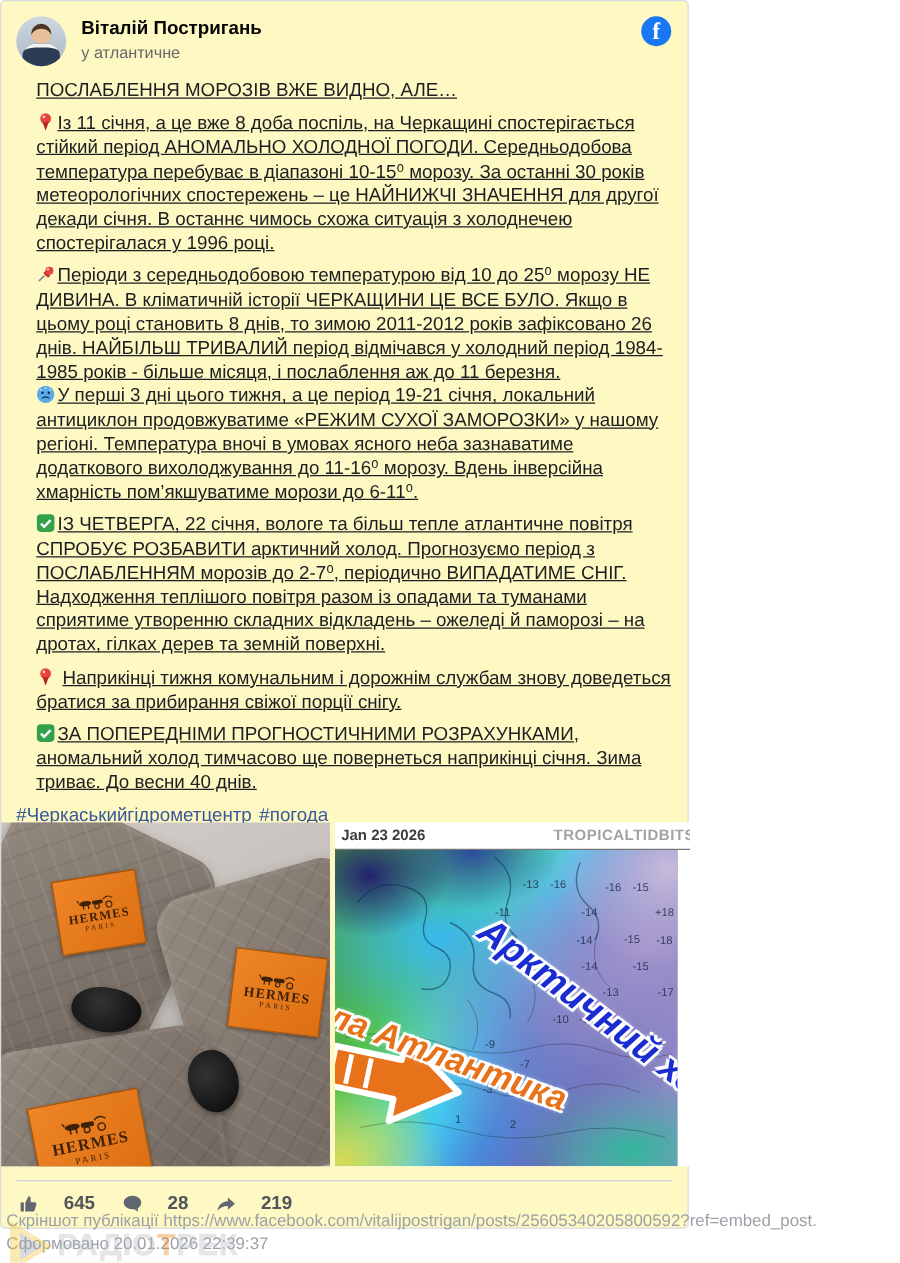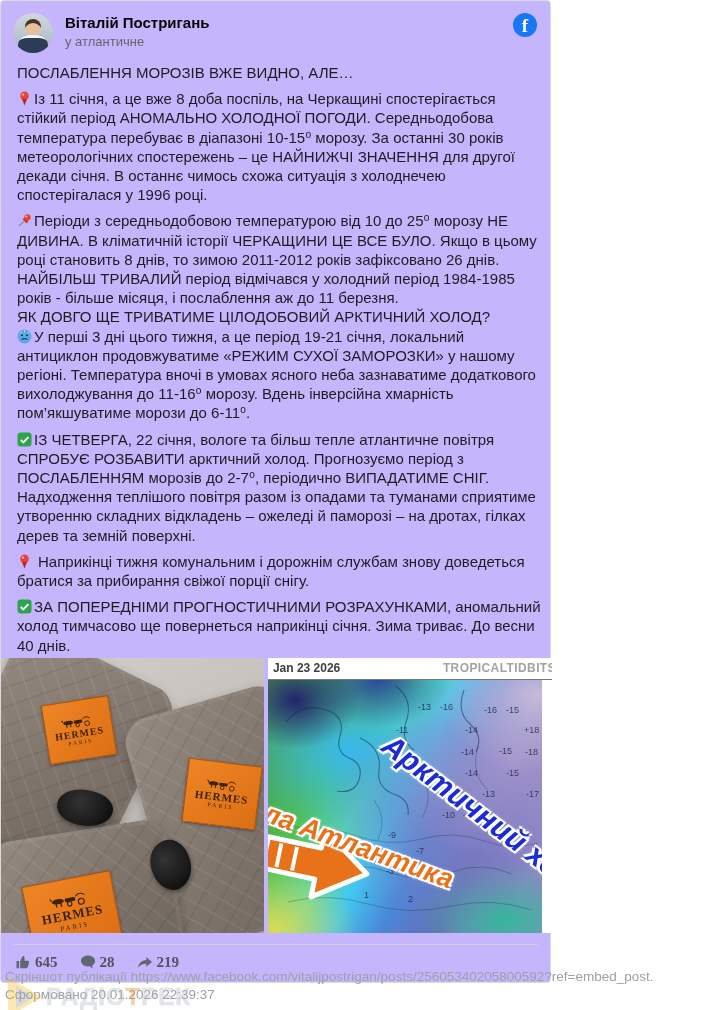--- a/index.html
+++ b/index.html
@@ -1,35 +1,35 @@
 <!DOCTYPE html>
 <html><head>
 <meta charset="utf-8">
 <style>
   html,body{margin:0;padding:0;background:#fff;}
   body{width:720px;height:1010px;position:relative;overflow:hidden;
        font-family:"Liberation Sans","DejaVu Sans",sans-serif;}
   .card{position:absolute;left:0;top:0;width:551px;height:983px;box-sizing:border-box;
-        background:#c4b5fd;border:1px solid #d8dbe0;border-radius:4px;}
+        background:#fef9c3;border:1px solid #d8dbe0;border-radius:4px;}
   
   .hdr{position:absolute;left:12px;top:10px;right:12px;height:46px;}
   .avatar{position:absolute;left:0;top:2px;width:40px;height:40px;border-radius:50%;
           background:linear-gradient(180deg,#cfd8e0,#a9b7c4);overflow:hidden;cursor:pointer;}
   .avatar::before{content:"";position:absolute;left:12px;top:6px;width:16px;height:16px;border-radius:50%;
           background:#e5c09b;box-shadow:inset 0 5px 0 -1px #4a3626;}
   .avatar::after{content:"";position:absolute;left:5px;top:22px;width:30px;height:20px;
           border-radius:10px 10px 0 0;background:#2b3d55;box-shadow:inset 0 10px 0 -7px #f2f2f2;}
   .author{position:absolute;left:52px;top:3px;font-size:15px;font-weight:bold;color:#050505;cursor:pointer;}
   .time{position:absolute;left:52px;top:23px;font-size:13px;color:#65676b;cursor:pointer;}
   .fb-logo{position:absolute;right:1px;top:2px;width:24px;height:24px;border-radius:50%;
            background:#1877f2;color:#fff;font-weight:bold;font-size:19px;text-align:center;
            line-height:26px;cursor:pointer;font-family:"Liberation Serif",serif;}
   
   .body-text{position:absolute;left:12px;top:62px;width:529px;font-size:15px;line-height:19.2px;color:#1c1e21;}
-  .para{margin:0 0 7px 4px;}
+  .para{margin:0 0 7px 16px;text-decoration:underline;}
   .para.nogap{margin-bottom:0;}
   .pi{display:inline-block;width:15px;height:15px;vertical-align:-2px;margin-right:2px;}
   .pi.spaced{margin-right:6px;}
   .pi svg{display:block;width:15px;height:15px;}
   .hashtags{color:#385898;margin-top:7px;}
   .hashtags span{cursor:pointer;}
   .hashtags .hs1{margin-right:6px;}
   
   .media{position:absolute;left:0;top:657px;width:551px;height:275px;display:flex;gap:4px;}
   .photo-left{position:relative;width:273px;height:275px;overflow:hidden;cursor:pointer;
@@ -69,21 +69,21 @@
   .lbl-cold{position:absolute;left:128px;top:48px;transform:rotate(37deg);transform-origin:0 0;
       font-size:30px;font-weight:bold;font-style:italic;color:#1b2dd0;white-space:nowrap;
       text-shadow:-2px -2px 0 #fff,2px -2px 0 #fff,-2px 2px 0 #fff,2px 2px 0 #fff,0 0 5px #fff;}
   .lbl-warm{position:absolute;left:-14px;top:112px;transform:rotate(20deg);transform-origin:0 0;
       font-size:27px;font-weight:bold;font-style:italic;color:#e8721a;white-space:nowrap;
       text-shadow:-2px -2px 0 #fff,2px -2px 0 #fff,-2px 2px 0 #fff,2px 2px 0 #fff,0 0 5px #fff;}
   .arrow{position:absolute;left:-8px;top:142px;transform:rotate(12deg);}
   
   .divider{position:absolute;left:12px;right:12px;top:943px;height:1px;background:#ced0d4;}
   .actions{position:absolute;left:14px;top:953px;display:flex;align-items:center;gap:22px;}
-  .act{display:flex;align-items:flex-start;gap:4px;cursor:pointer;font-family:Liberation Serif, serif;}
+  .act{display:flex;align-items:center;gap:20px;cursor:pointer;}
   .act svg{width:16px;height:16px;fill:#606770;}
   .act .cnt{font-size:15px;font-weight:bold;color:#52555a;}
   
   .watermark{position:absolute;left:8px;top:975px;height:44px;display:flex;align-items:center;
       opacity:.38;z-index:7;pointer-events:none;}
   .wm-play-outer{width:0;height:0;border-left:34px solid #f2c433;border-top:20px solid transparent;
       border-bottom:20px solid transparent;}
   .wm-play-inner{position:relative;left:-26px;width:0;height:0;border-left:18px solid #9aa0a6;
       border-top:11px solid transparent;border-bottom:11px solid transparent;}
   .wm-text{margin-left:-14px;font-size:24px;font-weight:bold;letter-spacing:1px;color:#b9bdc2;
@@ -112,21 +112,20 @@
             <circle cx="7.5" cy="5.2" r="4.6" fill="#e8433a"></circle>
             <path d="M7.5 15.5 L4.9 8.4 h5.2Z" fill="#b8271f"></path>
             <circle cx="6" cy="3.8" r="1.2" fill="#fff" opacity=".7"></circle>
           </svg></span><span>Із 11 січня, а це вже 8 доба поспіль, на Черкащині спостерігається стійкий період АНОМАЛЬНО ХОЛОДНОЇ ПОГОДИ. Середньодобова температура перебуває в діапазоні 10-15⁰ морозу. За останні 30 років метеорологічних спостережень – це НАЙНИЖЧІ ЗНАЧЕННЯ для другої декади січня. В останнє чимось схожа ситуація з холоднечею спостерігалася у 1996 році.</span></div>
     <div class="para nogap"><span class="pi"><svg viewBox="0 0 16 16">
             <path d="M2.2 13.8 L7 9" stroke="#8a8d91" stroke-width="1.4"></path>
             <rect x="6" y="6.4" width="6" height="3" rx="1" transform="rotate(45 9 8)" fill="#c0392b"></rect>
             <circle cx="11.2" cy="4.8" r="3.4" fill="#e8433a"></circle>
             <circle cx="10" cy="3.6" r="1" fill="#fff" opacity=".7"></circle>
           </svg></span><span>Періоди з середньодобовою температурою від 10 до 25⁰ морозу НЕ ДИВИНА. В кліматичній історії ЧЕРКАЩИНИ ЦЕ ВСЕ БУЛО. Якщо в цьому році становить 8 днів, то зимою 2011-2012 років зафіксовано 26 днів. НАЙБІЛЬШ ТРИВАЛИЙ період відмічався у холодний період 1984-1985 років - більше місяця, і послаблення аж до 11 березня.</span></div>
-    <div class="para nogap"><span>ЯК ДОВГО ЩЕ ТРИВАТИМЕ ЦІЛОДОБОВИЙ АРКТИЧНИЙ ХОЛОД?</span></div>
     <div class="para"><span class="pi"><svg viewBox="0 0 16 16">
             <circle cx="8" cy="8" r="7.4" fill="#5aa9e8"></circle>
             <circle cx="5.3" cy="6.6" r="1" fill="#13233c"></circle>
             <circle cx="10.7" cy="6.6" r="1" fill="#13233c"></circle>
             <path d="M5 11.4 q3 -2.4 6 0" stroke="#13233c" stroke-width="1.1" fill="none"></path>
             <path d="M8 1.4 v2 M3.5 3.5 l1.4 1.4 M12.5 3.5 l-1.4 1.4" stroke="#cfe8ff" stroke-width=".9"></path>
           </svg></span><span>У перші 3 дні цього тижня, а це період 19-21 січня, локальний антициклон продовжуватиме «РЕЖИМ СУХОЇ ЗАМОРОЗКИ» у нашому регіоні. Температура вночі в умовах ясного неба зазнаватиме додаткового вихолоджування до 11-16⁰ морозу. Вдень інверсійна хмарність пом’якшуватиме морози до 6-11⁰.</span></div>
     <div class="para"><span class="pi"><svg viewBox="0 0 16 16">
             <rect x="0.5" y="0.5" width="15" height="15" rx="3.5" fill="#31a24c"></rect>
             <path d="M4 8.4 l2.7 2.7 L12.2 5.4" stroke="#fff" stroke-width="2" fill="none"></path>

